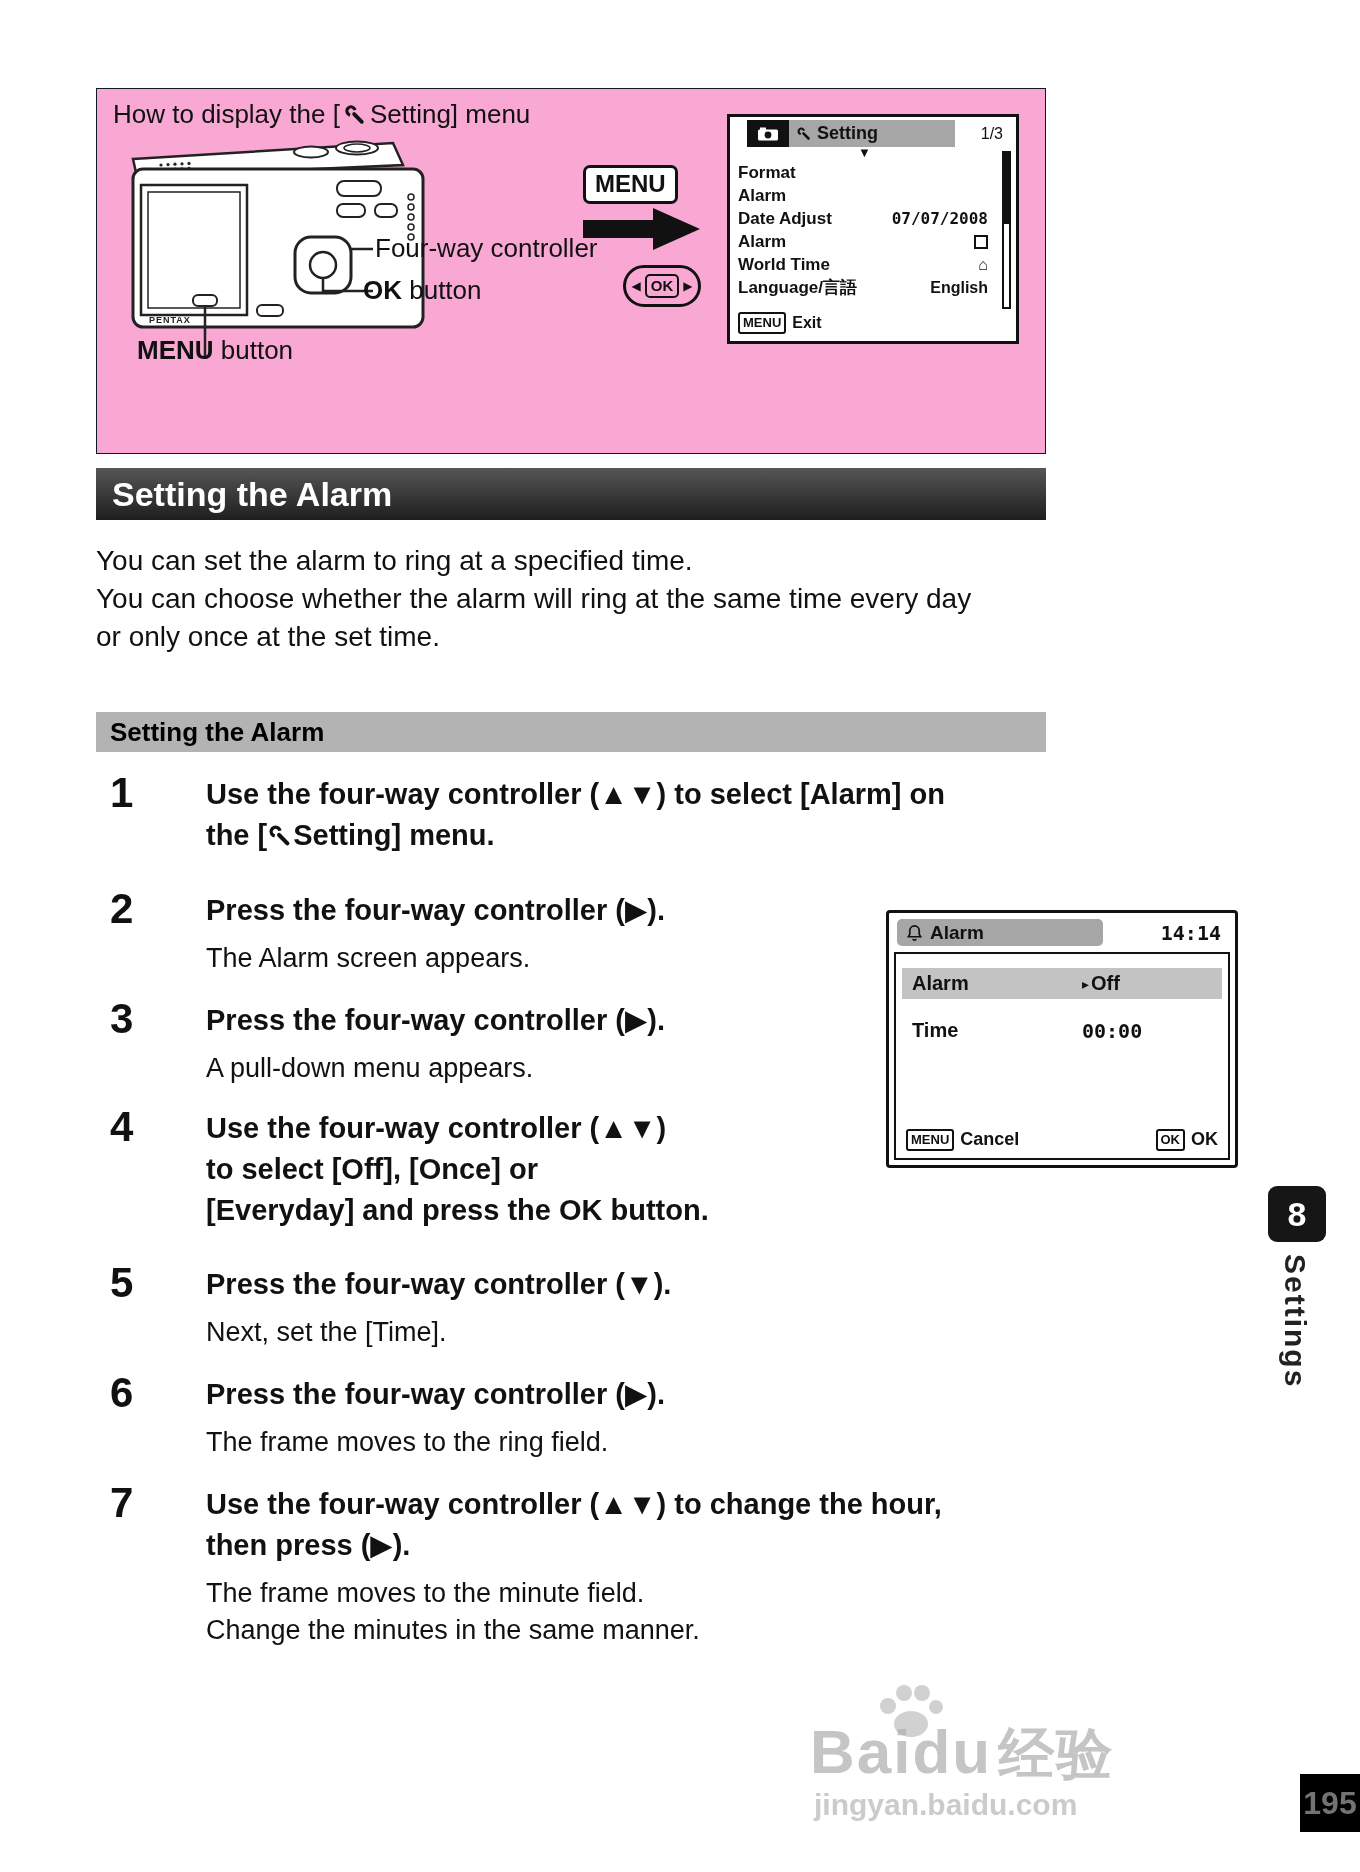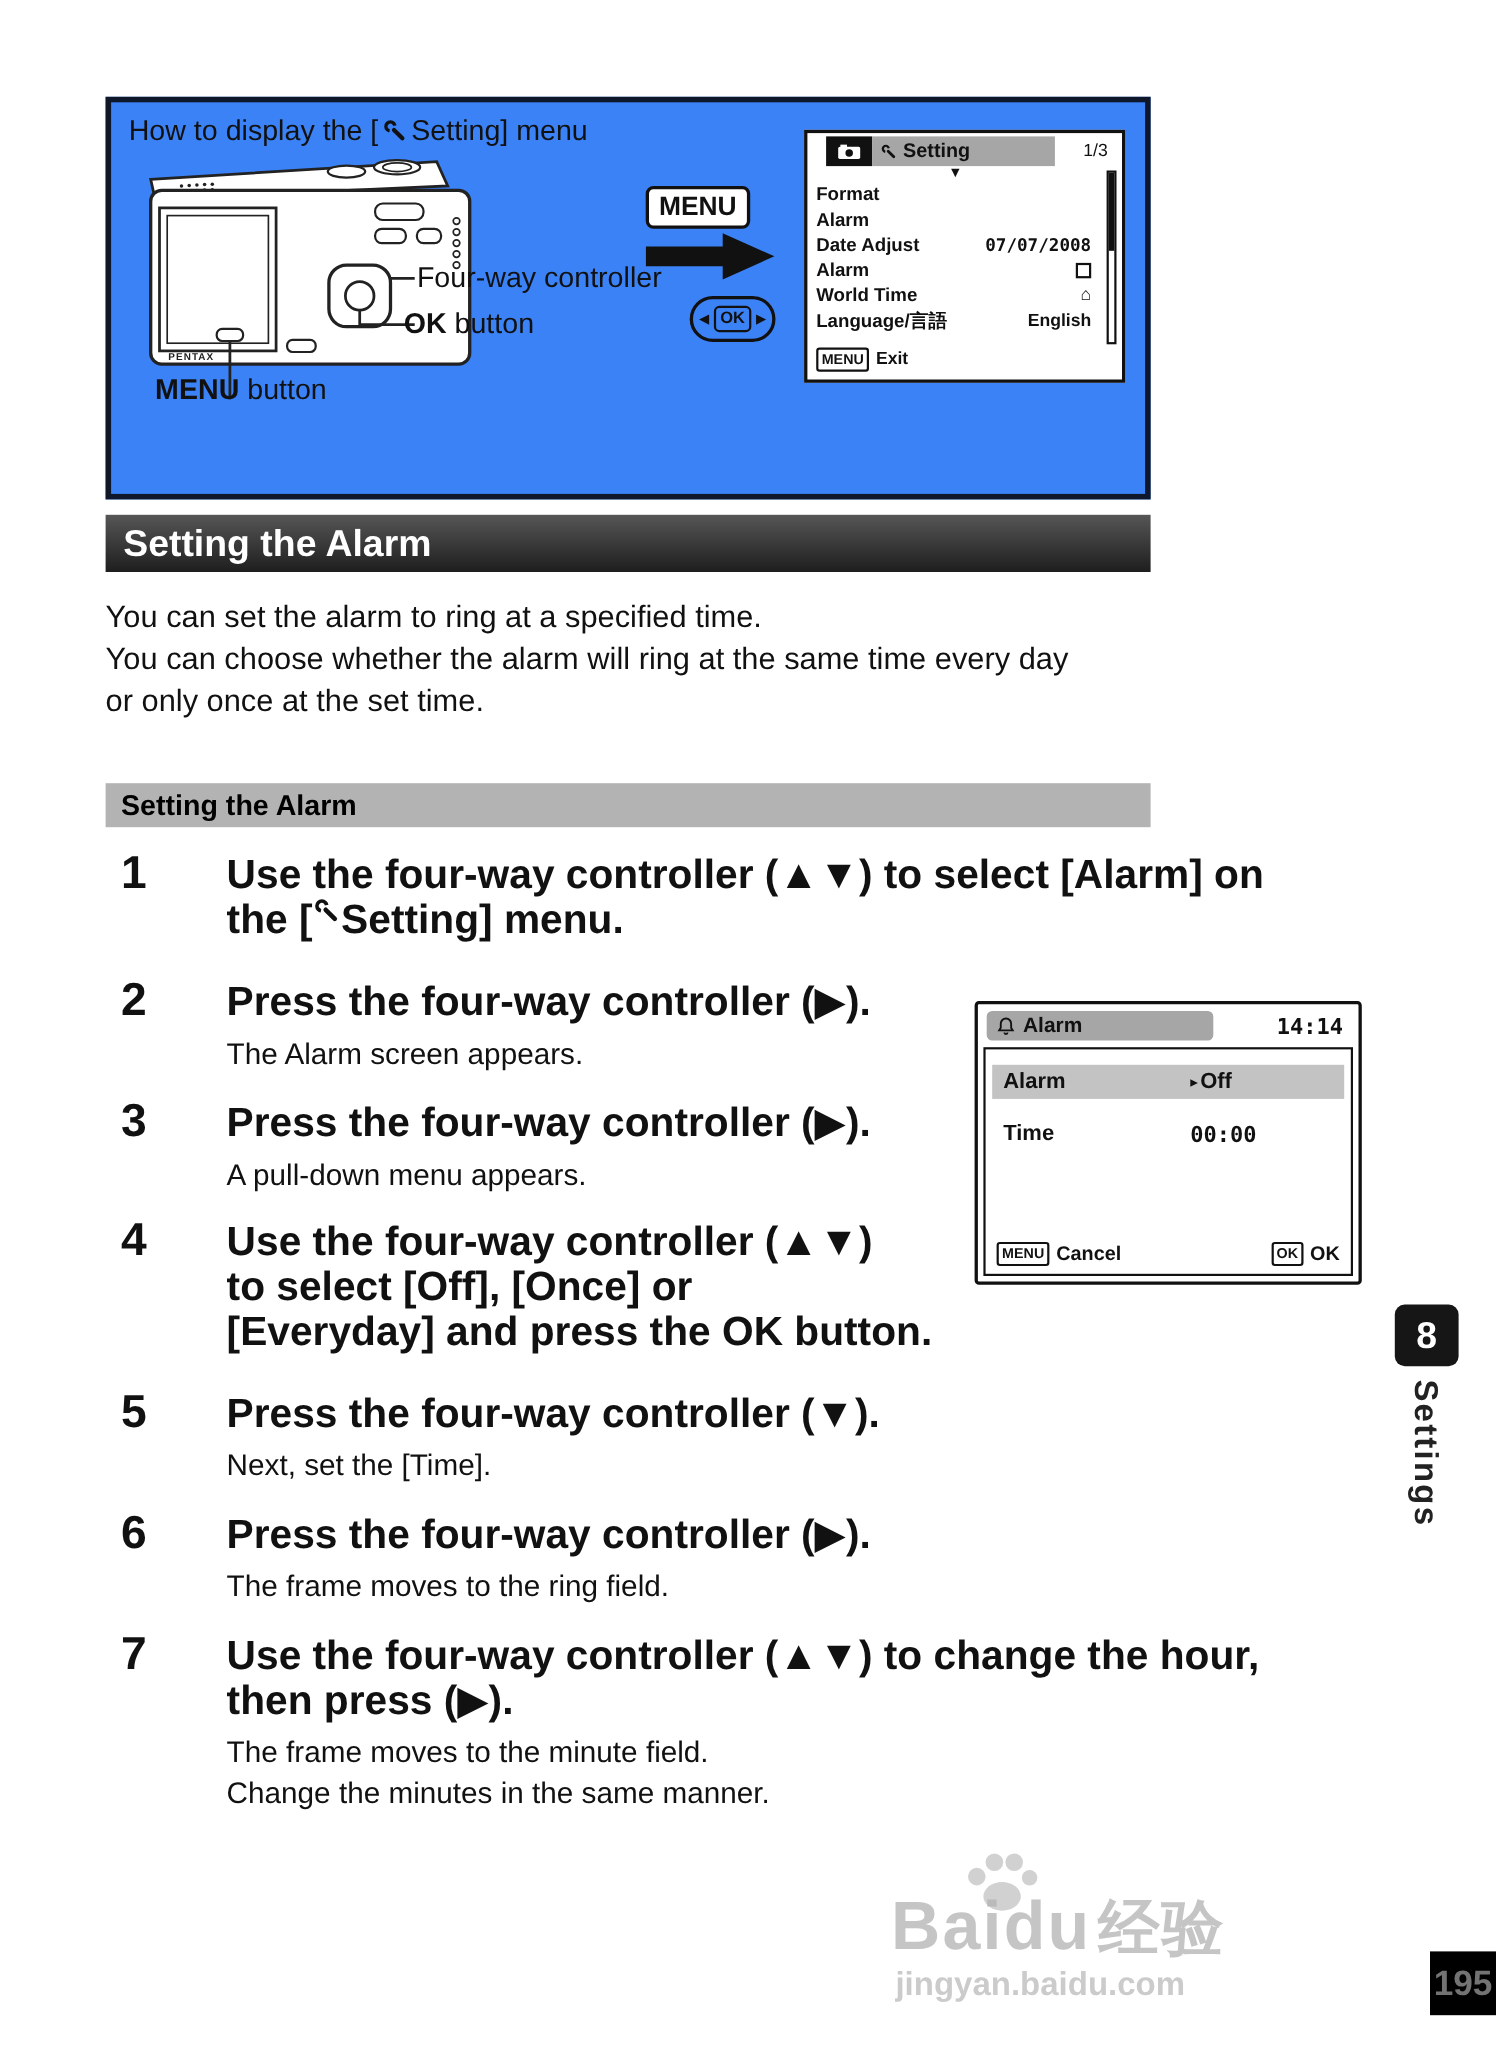--- a/index.html
+++ b/index.html
@@ -3,21 +3,21 @@
 <meta charset="utf-8">
 <style>
   *{margin:0;padding:0;box-sizing:border-box}
   body{background:#ddd;font-family:"Liberation Sans","DejaVu Sans",sans-serif;color:#111}
   .page{position:relative;width:1360px;height:1872px;background:#fff;margin:0 auto;overflow:hidden}
   .abs{position:absolute}
   .bold{font-weight:bold}
   .mono{font-family:"DejaVu Sans Mono",monospace}
 
   
-  .howto{left:96px;top:88px;width:950px;height:366px;border:5px solid #0f172a;background:#3b82f6}
+  .howto{left:96px;top:88px;width:950px;height:366px;border:1px solid #0f172a;background:#f9a8d4}
   .howto-title{left:16px;top:10px;font-size:26px;display:flex;align-items:center;gap:3px;white-space:nowrap}
   .callout{font-size:26px;white-space:nowrap}
   .badge{display:inline-block;border:3px solid #111;border-radius:7px;font-weight:bold;padding:2px 9px;font-size:24px;line-height:1.2;background:#fff}
   .okpad{left:526px;top:176px;width:78px;height:42px;border:3px solid #111;border-radius:21px;display:flex;align-items:center;justify-content:center;gap:4px}
   .okpad .okkey{border:2px solid #111;border-radius:5px;font-weight:bold;font-size:15px;padding:0 4px;line-height:1.3}
   .okpad .tri{font-size:12px;line-height:1}
 
   
   .sscreen{left:630px;top:25px;width:292px;height:230px;border:3px solid #111;background:#fff}
   .ss-header{position:absolute;left:17px;top:3px;right:3px;height:27px;display:flex}
@@ -40,21 +40,21 @@
   
   .secbar{left:96px;top:468px;width:950px;height:52px;background:linear-gradient(180deg,#565656,#1e1e1e);color:#fff;font-size:34px;font-weight:bold;line-height:52px;padding-left:16px}
   .intro{left:96px;top:542px;font-size:28px;line-height:38px}
   .intro div{white-space:nowrap}
   .subbar{left:96px;top:712px;width:950px;height:40px;background:#b3b3b3;color:#000;font-size:26px;font-weight:bold;line-height:40px;padding-left:14px}
 
   
   .step{position:absolute;left:110px}
   .step .num{position:absolute;left:0;top:-5px;font-size:42px;font-weight:bold}
   .step .sc{margin-left:96px}
-  .tl{font-size:37px;font-weight:bold;line-height:41px;white-space:nowrap;display:flex;align-items:flex-start}
+  .tl{font-size:29px;font-weight:bold;line-height:41px;white-space:nowrap;display:flex;align-items:center}
   .bl{font-size:27px;line-height:37px;white-space:nowrap}
   .bwrap{margin-top:9px}
 
   
   .ascreen{left:886px;top:910px;width:352px;height:258px;border:3px solid #111;border-radius:4px;background:#fff}
   .as-pill{position:absolute;left:8px;top:6px;width:206px;height:27px;background:#a6a6a6;border-radius:5px;display:flex;align-items:center;gap:7px;padding-left:9px;font-weight:bold;font-size:19px}
   .as-clock{position:absolute;right:14px;top:8px;font-weight:bold;font-size:20px}
   .as-inner{position:absolute;left:5px;right:5px;top:39px;bottom:5px;border:2px solid #111}
   .as-row{display:flex;align-items:center}
   .as-hl{margin:14px 6px 0;background:#c3c3c3;height:31px}

